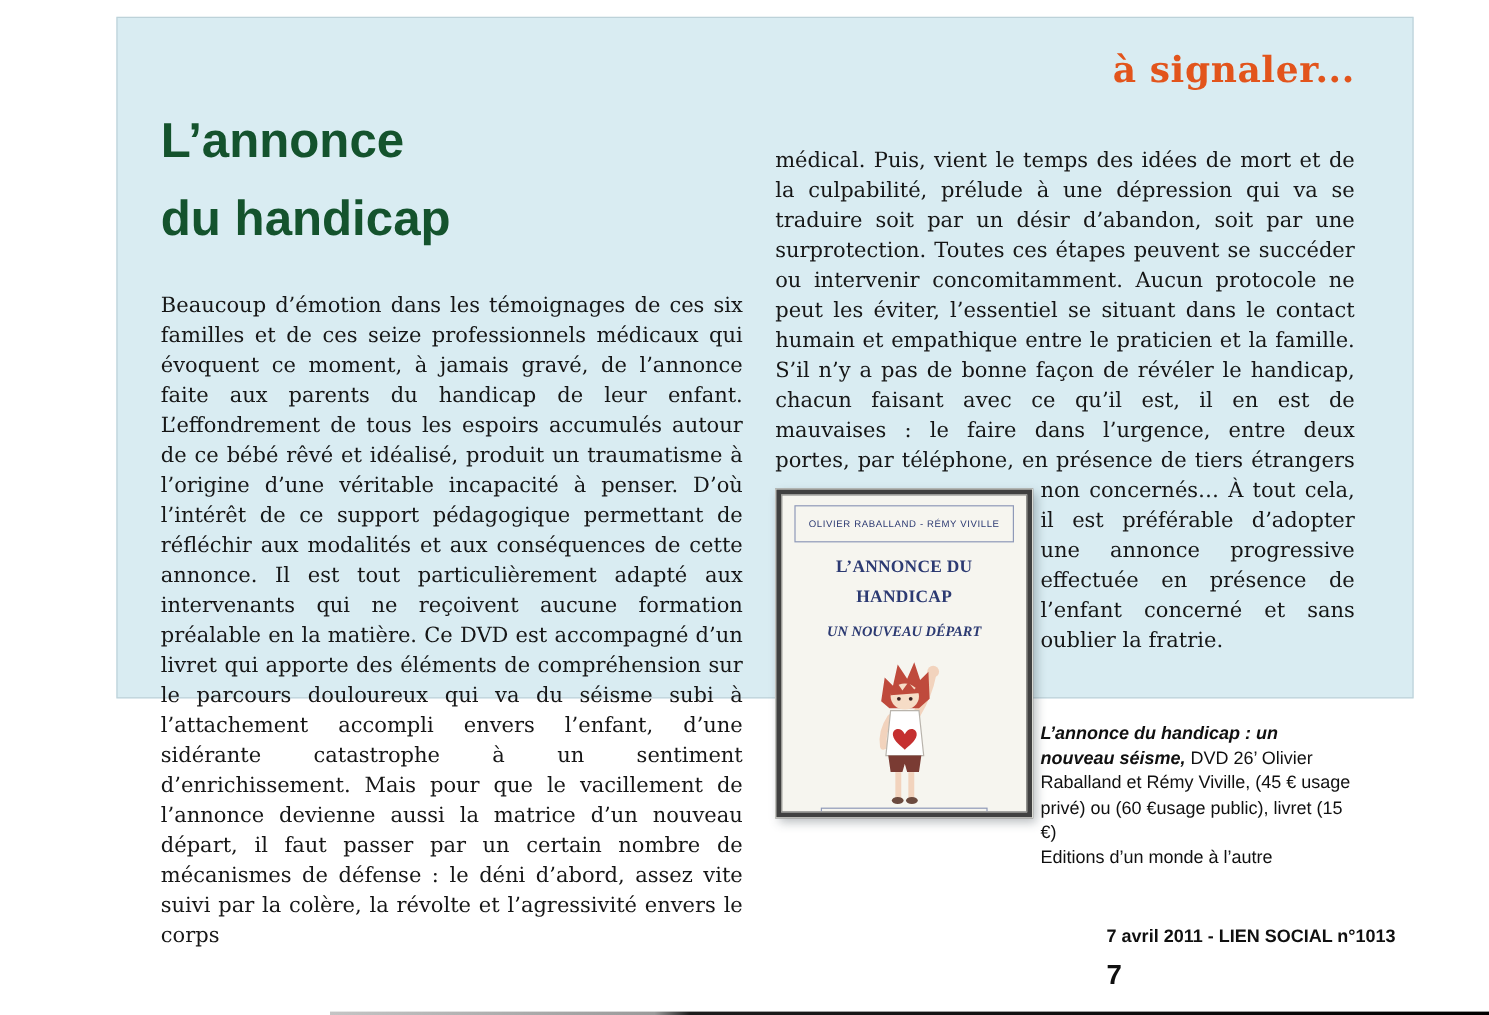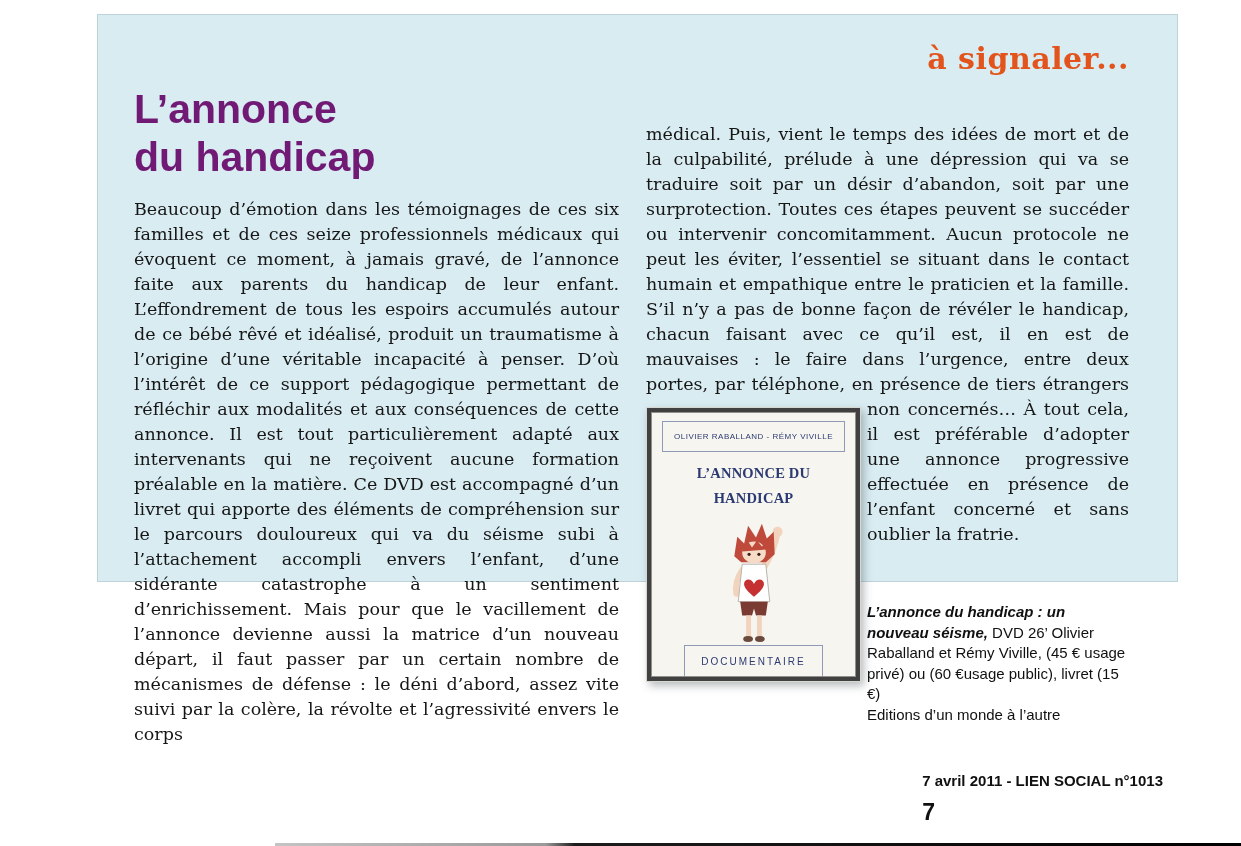--- a/index.html
+++ b/index.html
@@ -43,24 +43,24 @@
     display: flex;
     gap: 27px;
     margin-top: 0px;
   }
   .col-left  { width: 485px; }
   .col-right { width: 483px; padding-top: 37px; }
 
   .article-title {
     font-family: "Liberation Sans", sans-serif;
     font-size: 41px;
-    line-height: 48px;
-    color: #701a75;
+    line-height: 65px;
+    color: #14532d;
     white-space: pre-line;
-    margin: 0 0 16px 0;
+    margin: 0 0 28px 0;
   }
 
   .body-text {
     font-size: 17.5px;
     line-height: 25px;
     color: #161616;
     text-align: justify;
     margin: 0;
     hyphens: auto;
     -webkit-hyphens: auto;
@@ -182,20 +182,21 @@
       <p class="body-text">Beaucoup d’émotion dans les témoignages de ces six familles et de ces seize professionnels médicaux qui évoquent ce moment, à jamais gravé, de l’annonce faite aux parents du handicap de leur enfant. L’effondrement de tous les espoirs accumulés autour de ce bébé rêvé et idéalisé, produit un traumatisme à l’origine d’une véritable incapacité à penser. D’où l’intérêt de ce support pédagogique permettant de réfléchir aux modalités et aux conséquences de cette annonce. Il est tout particulièrement adapté aux intervenants qui ne reçoivent aucune formation préalable en la matière. Ce DVD est accompagné d’un livret qui apporte des éléments de compréhension sur le parcours douloureux qui va du séisme subi à l’attachement accompli envers l’enfant, d’une sidérante catastrophe à un sentiment d’enrichissement. Mais pour que le vacillement de l’annonce devienne aussi la matrice d’un nouveau départ, il faut passer par un certain nombre de mécanismes de défense : le déni d’abord, assez vite suivi par la colère, la révolte et l’agressivité envers le corps</p>
     </div>
 
     <div class="col-right">
       <p class="body-text">
         <span>médical. Puis, vient le temps des idées de mort et de la culpabilité, prélude à une dépression qui va se traduire soit par un désir d’abandon, soit par une surprotection. Toutes ces étapes peuvent se succéder ou intervenir concomitamment. Aucun protocole ne peut les éviter, l’essentiel se situant dans le contact humain et empathique entre le praticien et la famille. S’il n’y a pas de bonne façon de révéler le handicap, chacun faisant avec ce qu’il est, il en est de mauvaises : le faire dans l’urgence, entre deux portes, par téléphone, en présence de tiers étrangers non concernés… À tout</span>
         <span class="dvd-wrap">
           <span class="dvd-cover">
             <span class="dvd-authors">OLIVIER RABALLAND - RÉMY VIVILLE</span>
             <span class="dvd-title">L’ANNONCE DU HANDICAP</span>
+            <span class="dvd-subtitle">UN NOUVEAU DÉPART</span>
             <svg class="dvd-art" viewBox="0 0 100 132" width="108" height="130" aria-hidden="true">
 
               <path d="M60 55 Q70 38 73 22" stroke="#f2d3bd" stroke-width="7" fill="none" stroke-linecap="round"></path>
               <circle cx="74" cy="19" r="5" fill="#f2d3bd"></circle>
 
               <path d="M30 44 L33 24 L40 31 L44 13 L52 25 L58 11 L63 26 L70 19 L71 42 L62 50 L37 50 Z" fill="#bf4a3c"></path>
 
               <ellipse cx="50" cy="40" rx="12" ry="11" fill="#f6dcc6"></ellipse>
               <path d="M38 34 L44 29 L48 35 L53 28 L58 34 L62 30 L63 37 L38 39 Z" fill="#bf4a3c"></path>
               <circle cx="45" cy="42" r="1.6" fill="#3a2020"></circle>

